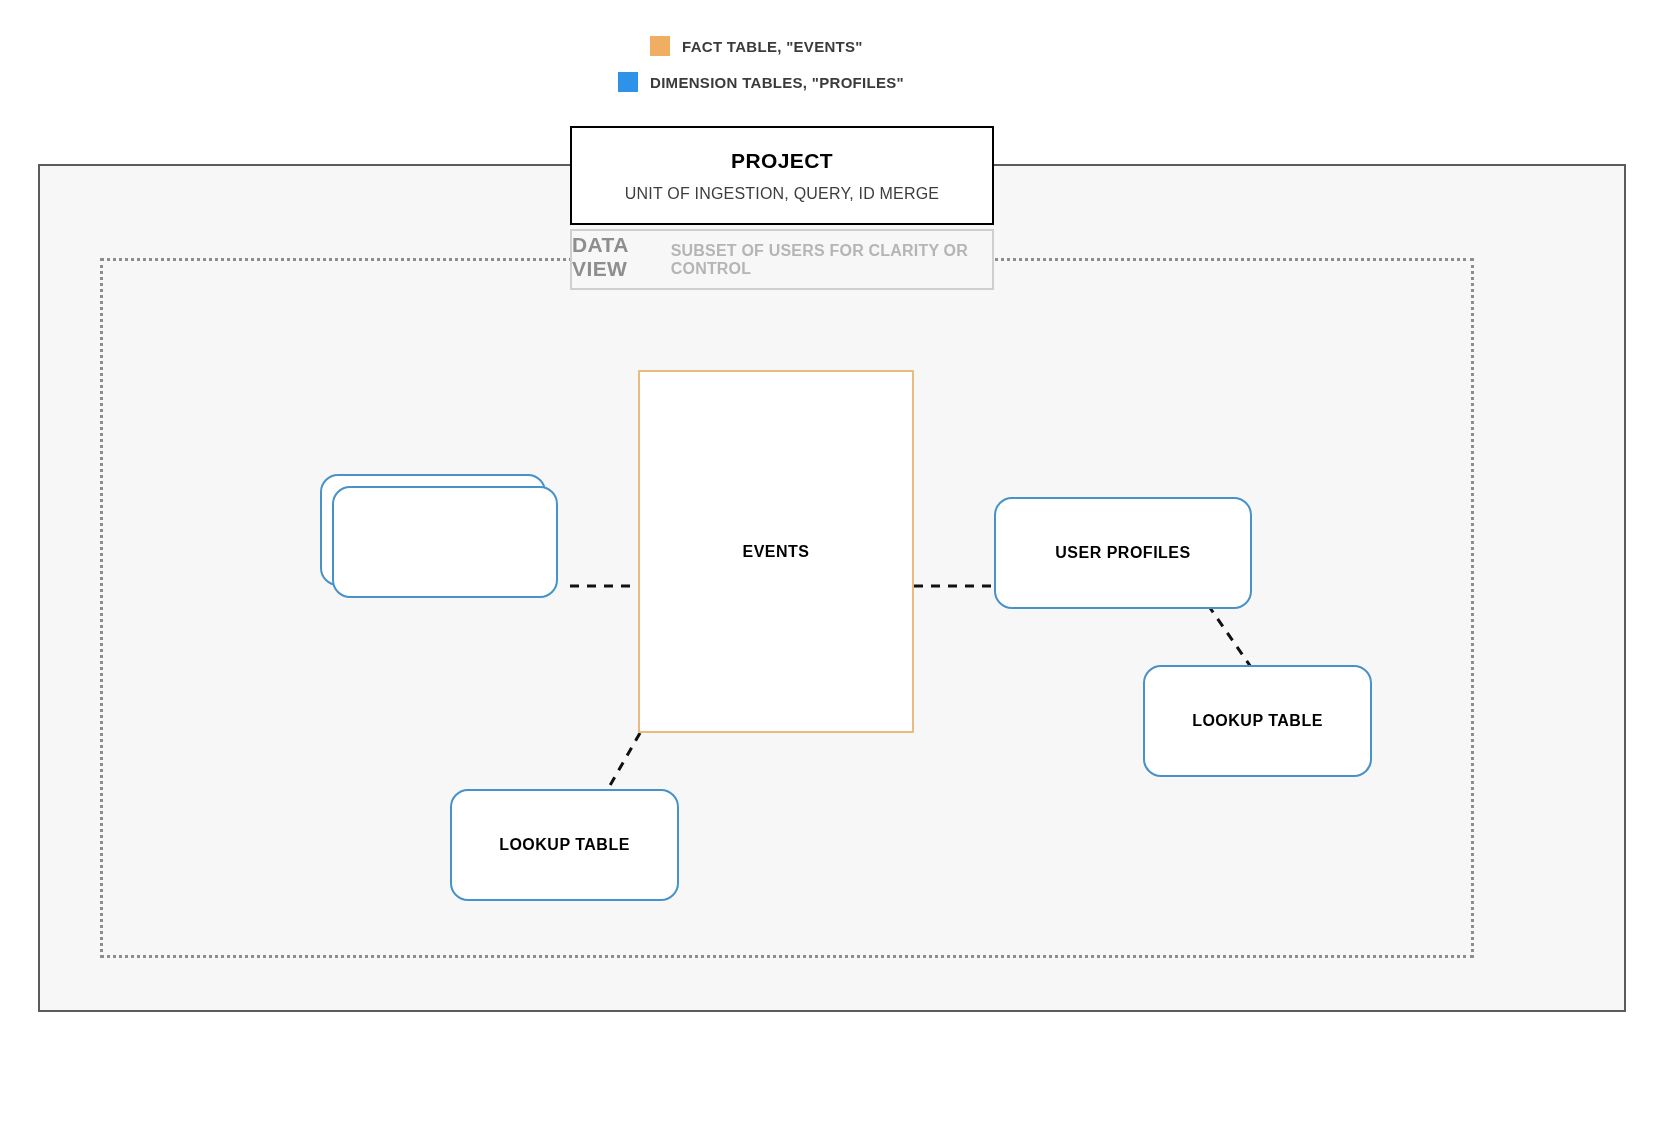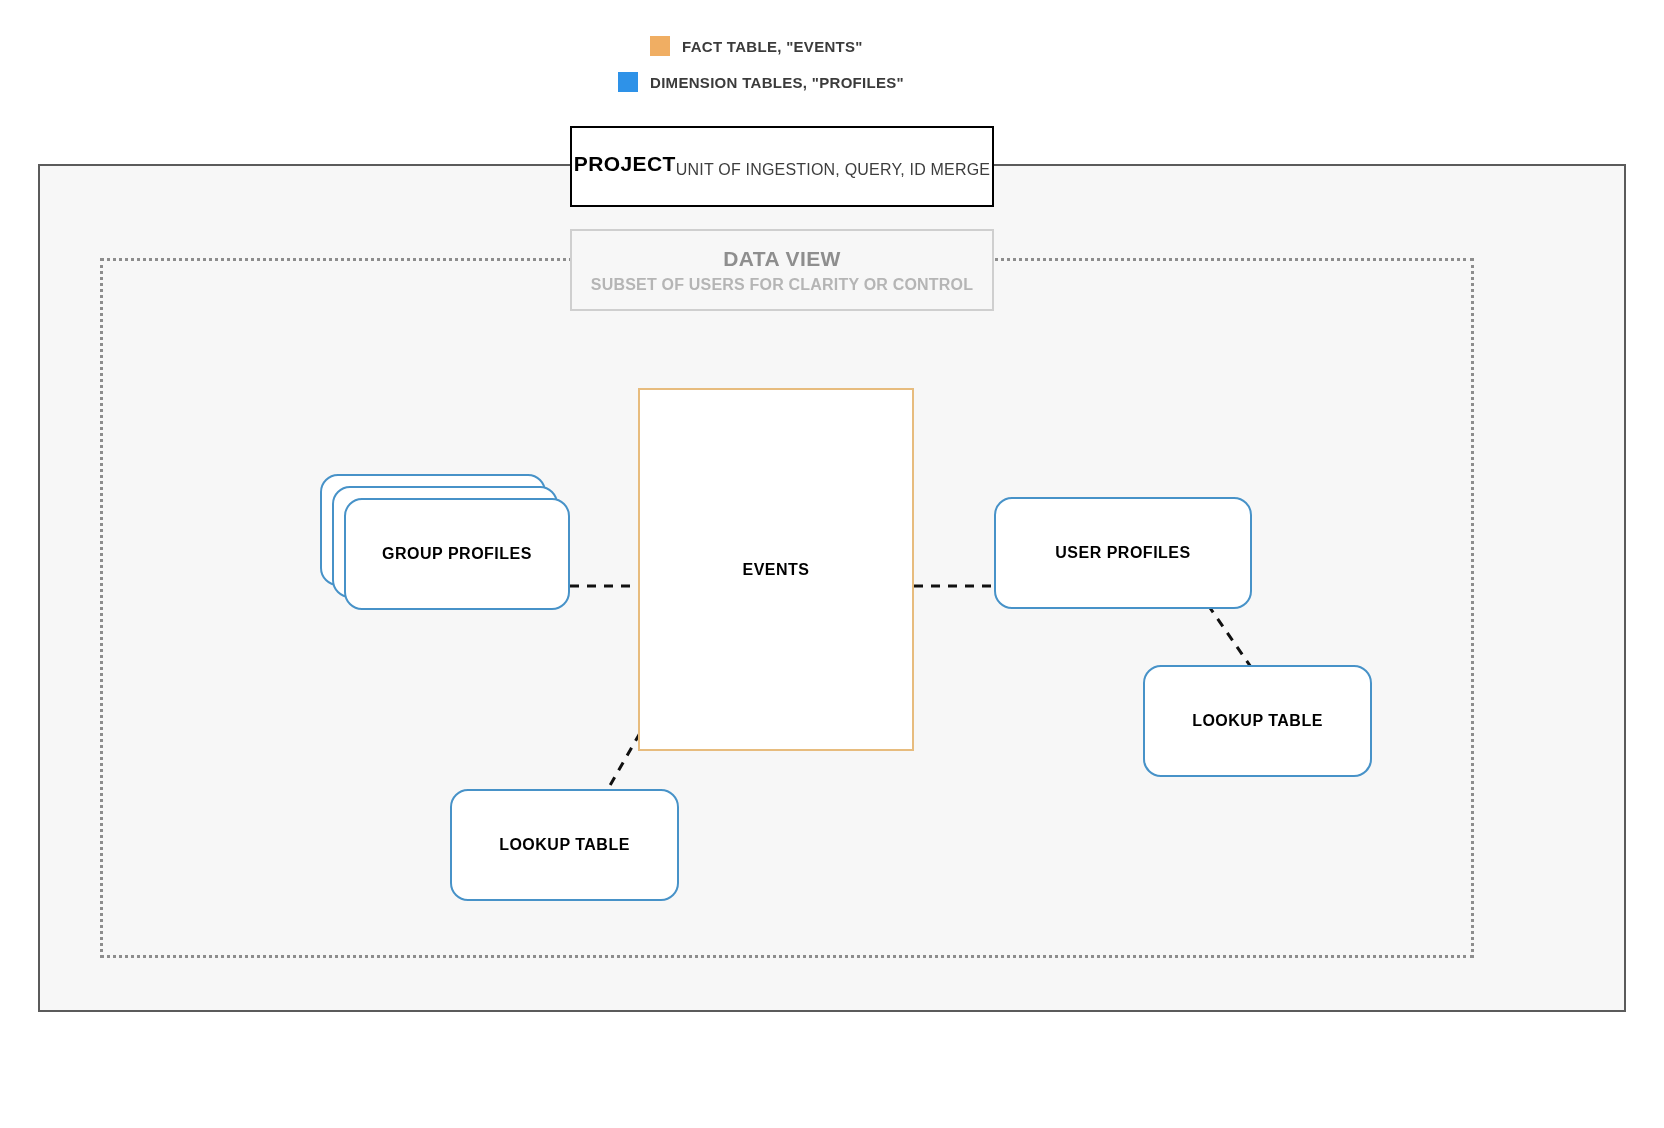--- a/index.html
+++ b/index.html
@@ -56,25 +56,25 @@
     position: absolute;
     left: 100px; top: 258px;
     width: 1374px; height: 700px;
     border: 3px dotted #8d8d8d;
   }
 
   
   .project-box {
     position: absolute;
     left: 570px; top: 126px;
-    width: 424px; height: 81px;
+    width: 424px; height: 99px;
     background: #ffffff;
     border: 2px solid #000000;
     display: flex;
-    flex-direction: row;
+    flex-direction: column;
     align-items: center;
     justify-content: center;
     z-index: 6;
   }
   .project-title {
     font-size: 21px;
     font-weight: 700;
     color: #000000;
     letter-spacing: 0.4px;
     margin-bottom: 5px;
@@ -84,25 +84,25 @@
     font-weight: 400;
     color: #3d3d3d;
     letter-spacing: 0.2px;
     margin-top: 7px;
   }
 
   
   .dataview-box {
     position: absolute;
     left: 570px; top: 229px;
-    width: 424px; height: 82px;
+    width: 424px; height: 61px;
     background: #F7F7F7;
     border: 2px solid #cfcfcf;
     display: flex;
-    flex-direction: column;
+    flex-direction: row;
     align-items: center;
     justify-content: center;
     z-index: 6;
   }
   .dataview-title {
     font-size: 21px;
     font-weight: 700;
     color: #8e8e8e;
     letter-spacing: 0.4px;
     margin-bottom: 5px;
@@ -110,21 +110,21 @@
   .dataview-sub {
     font-size: 16px;
     font-weight: 700;
     color: #b5b5b5;
     letter-spacing: 0.2px;
   }
 
   
   .events-box {
     position: absolute;
-    left: 638px; top: 388px;
+    left: 638px; top: 370px;
     width: 276px; height: 363px;
     background: #ffffff;
     border: 2px solid #E7BC7E;
     z-index: 4;
     display: flex;
     align-items: center;
     justify-content: center;
   }
   .events-label {
     font-size: 16px;
@@ -219,23 +219,20 @@
   <div class="dataview-sub">SUBSET OF USERS FOR CLARITY OR CONTROL</div>
 </div>
 
 <div class="events-box">
   <span class="events-label">EVENTS</span>
 </div>
 
 <div class="group-stack">
   <div class="stack-sheet sheet-3"></div>
   <div class="stack-sheet sheet-2"></div>
-  <div class="stack-sheet sheet-1">
-    <span class="card-label">GROUP PROFILES</span>
-  </div>
 </div>
 
 <div class="card card-user-profiles">
   <span class="card-label">USER PROFILES</span>
 </div>
 
 <div class="card card-lookup-right">
   <span class="card-label">LOOKUP TABLE</span>
 </div>
 

